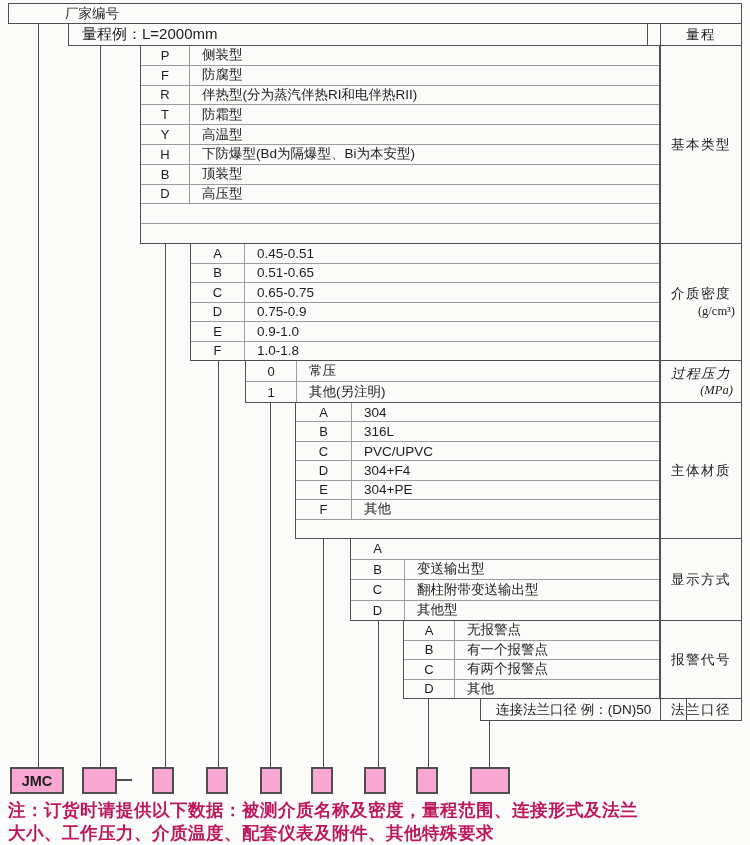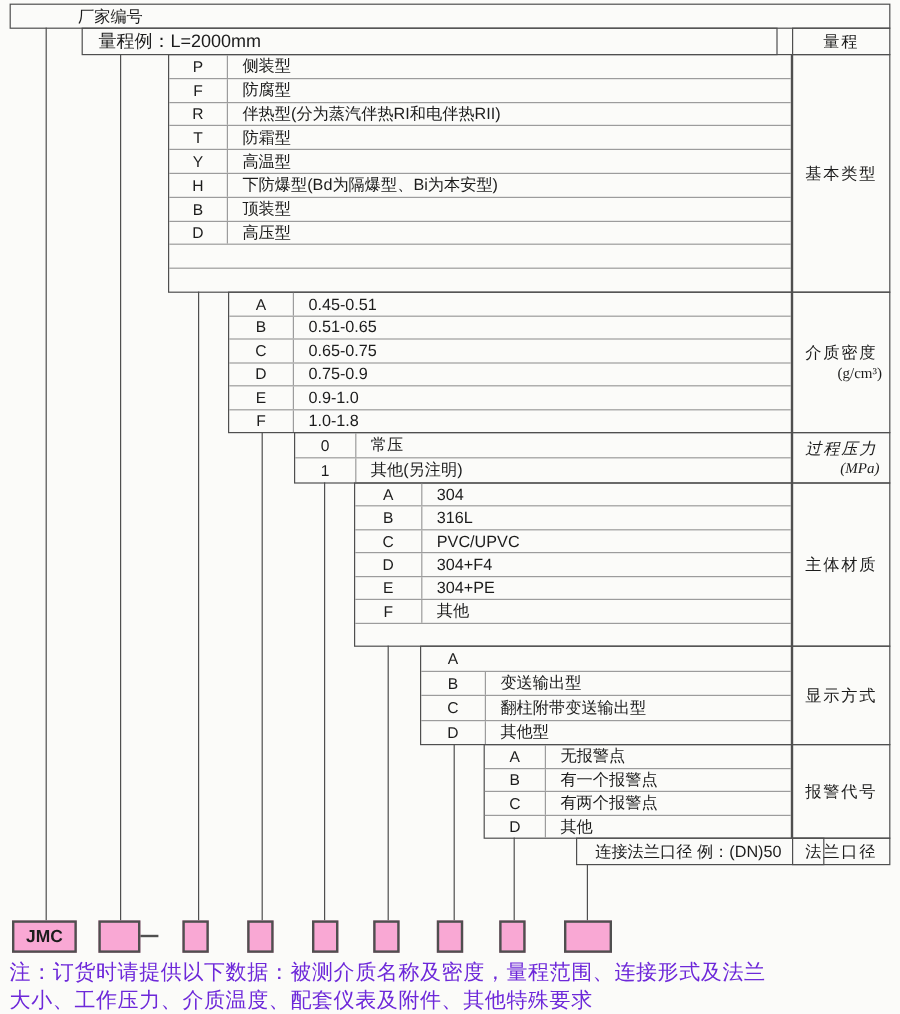--- a/index.html
+++ b/index.html
@@ -18,21 +18,21 @@
   .t-row{display:flex;flex:1;align-items:stretch;border-top:1px solid #9c9c9c;min-height:0;}
   .t-row.first{border-top:none;}
   .t-code{display:flex;align-items:center;justify-content:center;font-size:13px;}
   .t-desc{flex:1;display:flex;align-items:center;padding-left:12px;font-size:13.5px;white-space:nowrap;}
   .t-desc.with-divider{border-left:1px solid #9c9c9c;}
   .t-desc.full{padding-left:15px;}
   .vline{position:absolute;width:1px;background:#4f4f4f;}
   .mbox{position:absolute;top:767px;height:27px;border:2px solid #4f4f4f;box-sizing:border-box;
         display:flex;align-items:center;justify-content:center;font-weight:bold;font-size:14.5px;background:#f9a8d4;}
   .mdash{position:absolute;left:117px;top:779px;width:15px;height:2px;background:#4f4f4f;}
-  .note{position:absolute;left:8px;top:799px;width:740px;color:#6d28d9;font-weight:normal;
+  .note{position:absolute;left:8px;top:799px;width:740px;color:#be185d;font-weight:bold;
         font-size:17.5px;line-height:23px;letter-spacing:.5px;}
 </style>
 </head>
 <body>
 
 <div class="stage">
 
   <div class="topbox">厂家编号</div>
 
   <div class="rangerow">量程例：L=2000mm</div>

